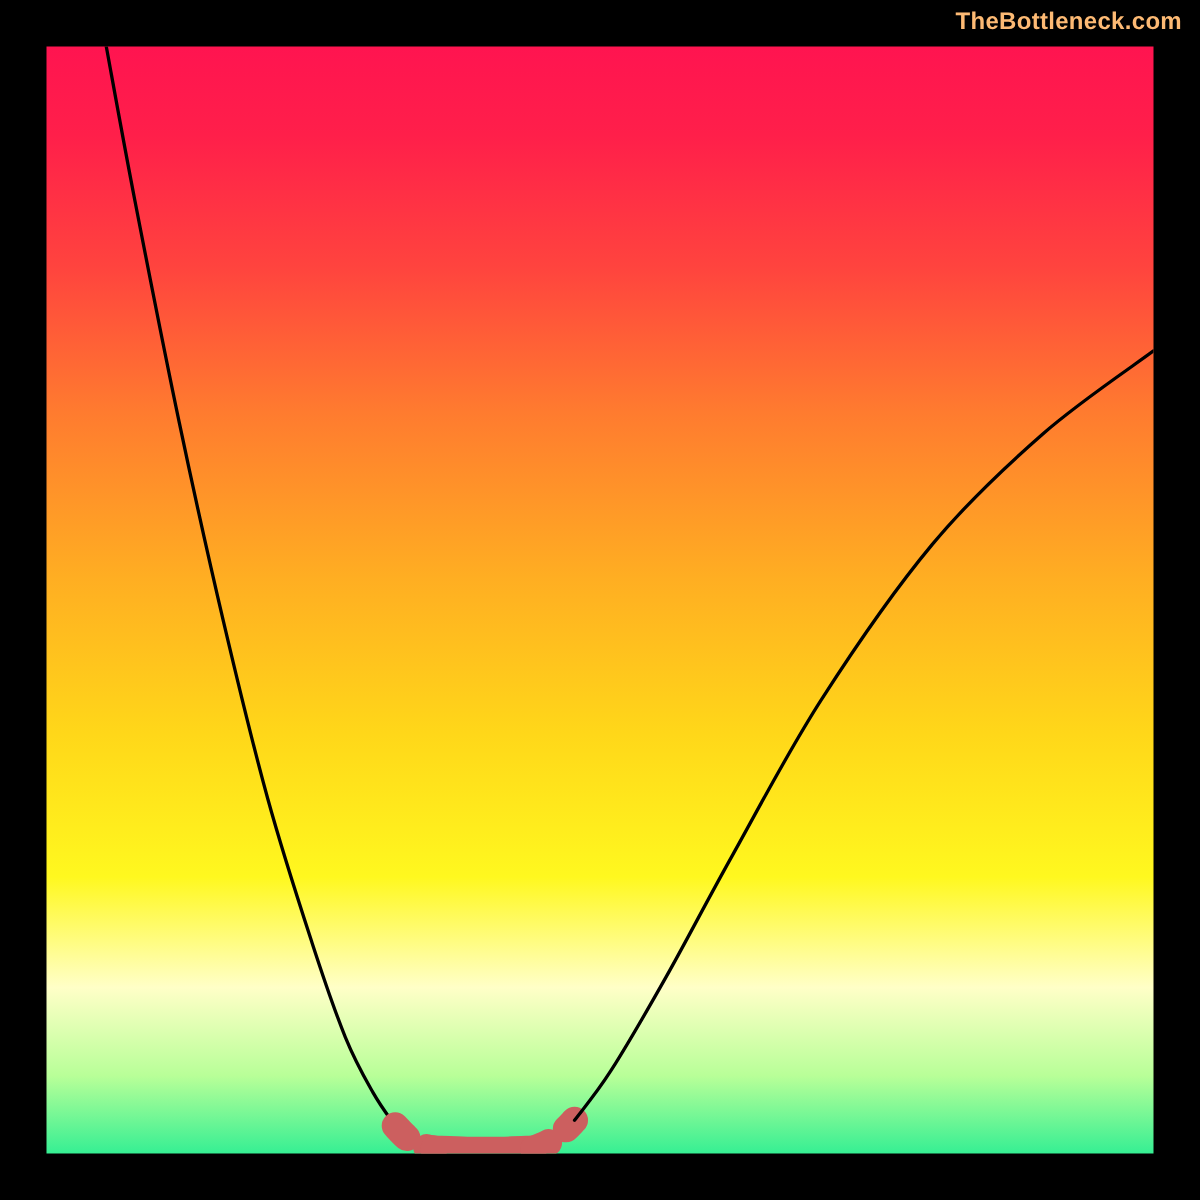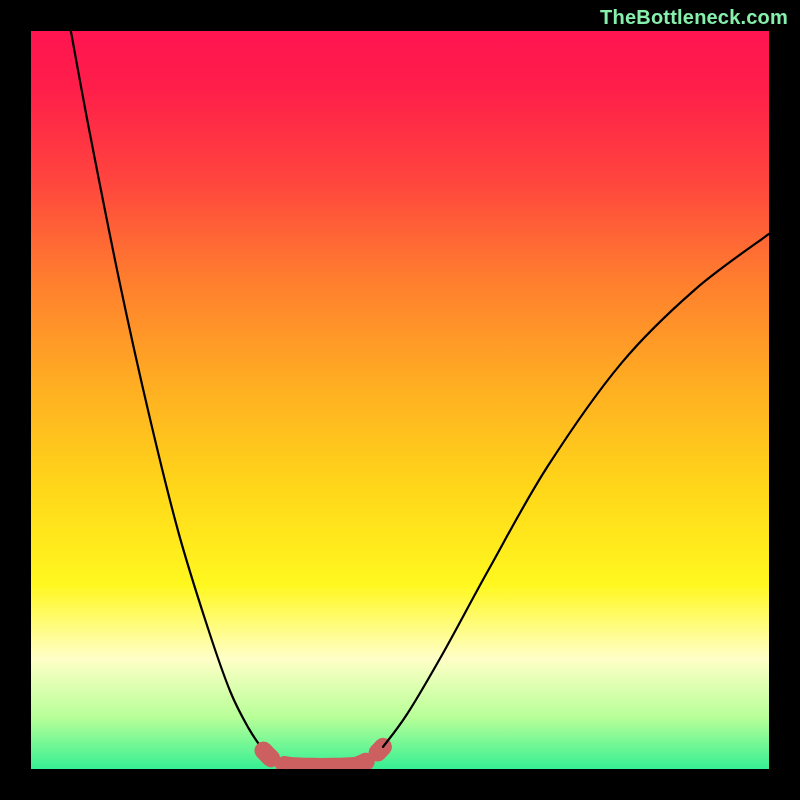--- a/index.html
+++ b/index.html
@@ -8,22 +8,22 @@
     height: 800px;
     background: #000;
     position: relative;
     overflow: hidden;
     font-family: Arial, Helvetica, sans-serif;
   }
   .watermark {
     position: absolute;
     top: 6px;
     right: 12px;
-    color: #86efac;
-    font-size: 20px;
+    color: #fdba74;
+    font-size: 16px;
     font-weight: 600;
     letter-spacing: 0.2px;
     z-index: 30;
   }
   .plot-bg {
     position: absolute;
     left: 31px;
     top: 31px;
     width: 738px;
     height: 738px;

